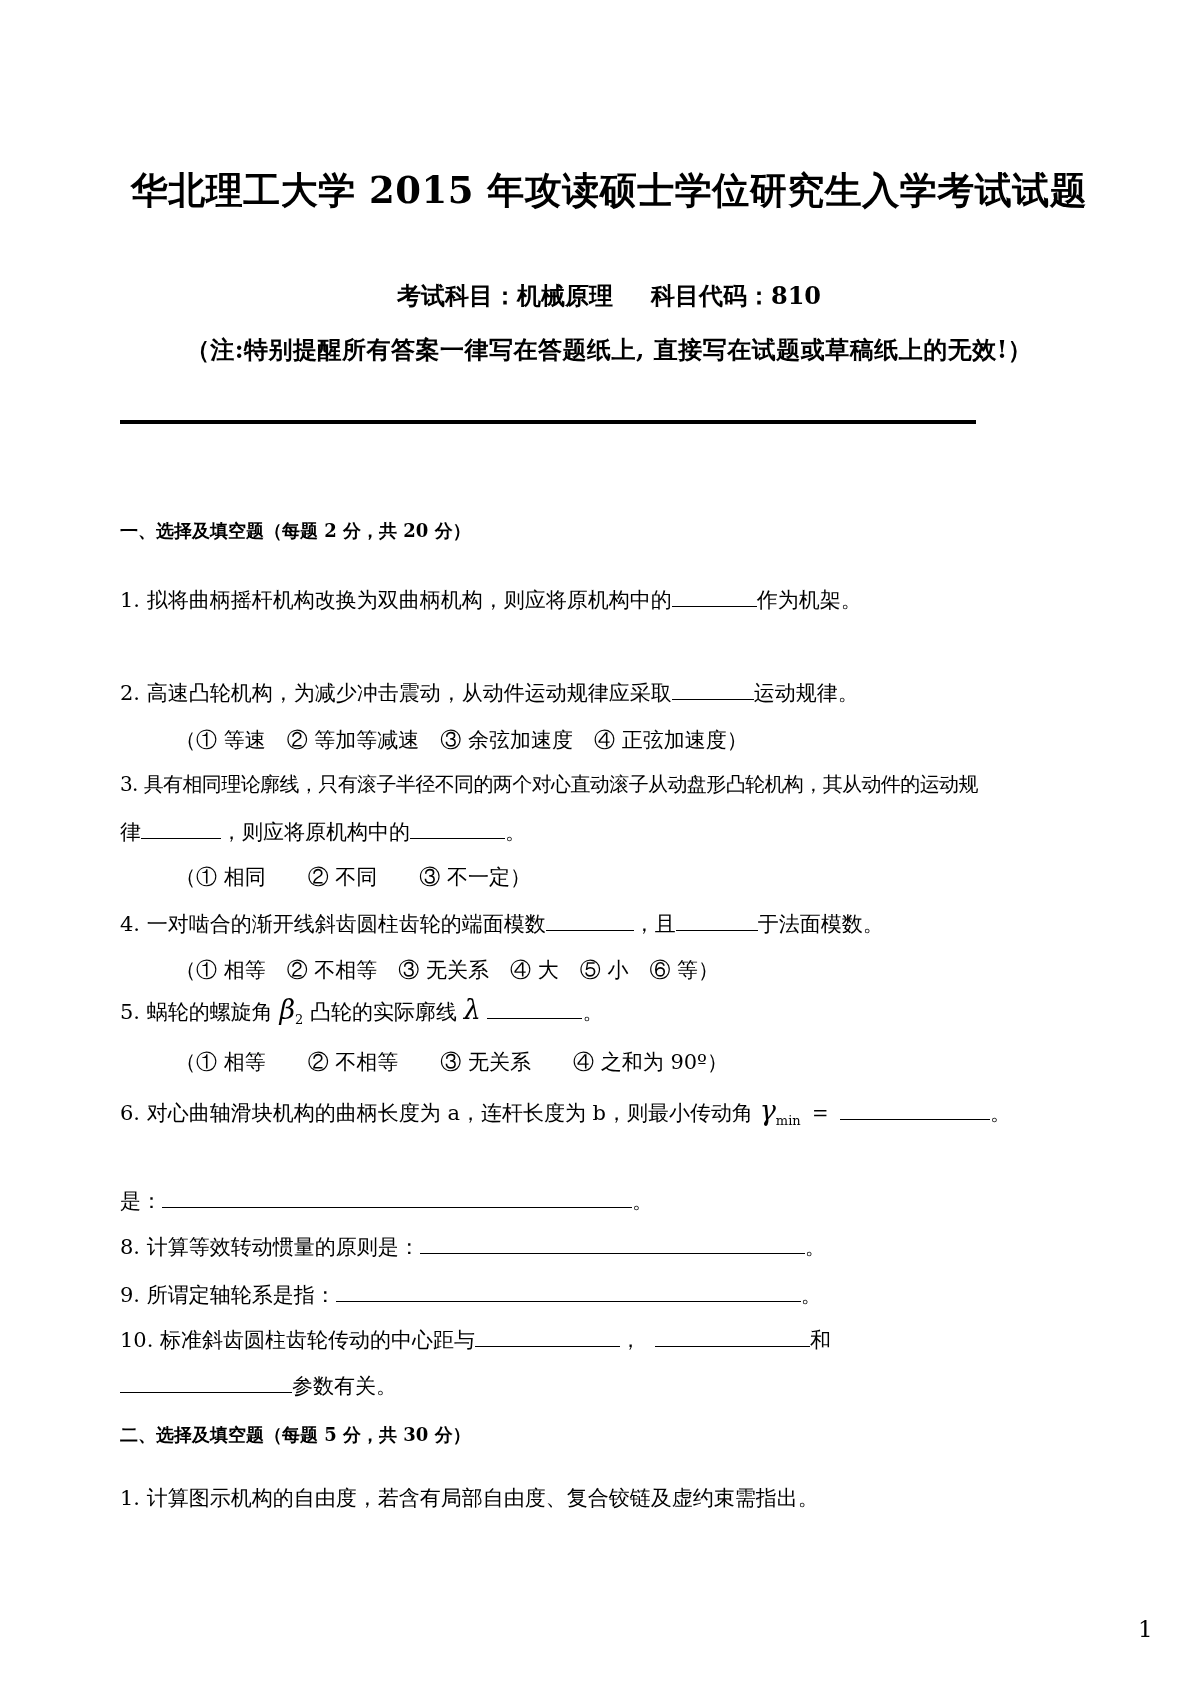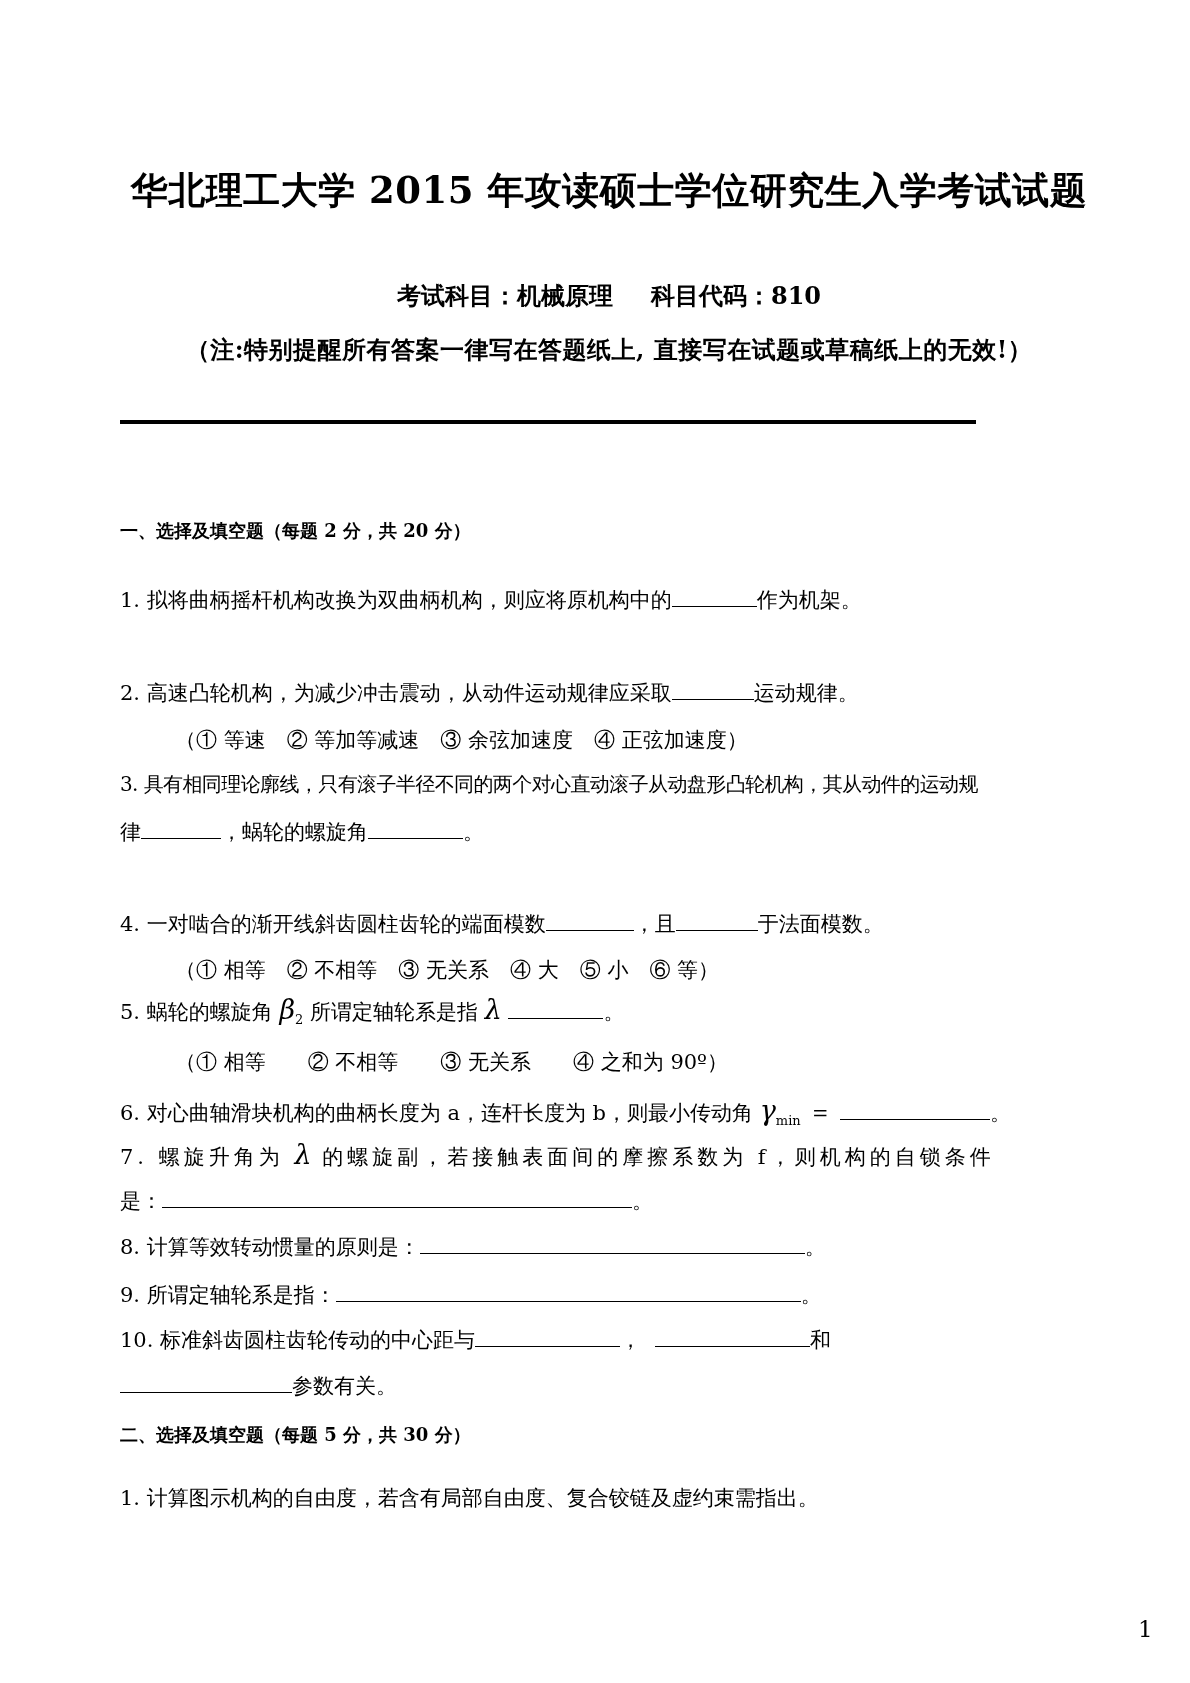--- a/index.html
+++ b/index.html
@@ -50,31 +50,31 @@
   <div class="rule"></div>
 
   <div class="h1" style="top:519px">一、选择及填空题（每题 2 分，共 20 分）</div>
 
   <div class="line" style="top:585px"><span>1. 拟将曲柄摇杆机构改换为双曲柄机构，则应将原机构中的</span><span class="blank bq1"></span><span>作为机架。</span></div>
 
   <div class="line" style="top:678px"><span>2. 高速凸轮机构，为减少冲击震动，从动件运动规律应采取</span><span class="blank bq2"></span><span>运动规律。</span></div>
   <div class="line opt" style="top:725px">（① 等速　② 等加等减速　③ 余弦加速度　④ 正弦加速度）</div>
 
   <div class="line tight" style="top:769px">3. 具有相同理论廓线，只有滚子半径不同的两个对心直动滚子从动盘形凸轮机构，其从动件的运动规</div>
-  <div class="line" style="top:817px"><span>律</span><span class="blank bq3a"></span><span>，蜗轮的螺旋角</span><span class="blank bq3b"></span><span>。</span></div>
+  <div class="line" style="top:817px"><span>律</span><span class="blank bq3a"></span><span>，则应将原机构中的</span><span class="blank bq3b"></span><span>。</span></div>
+  <div class="line opt" style="top:862px">（① 相同　　② 不同　　③ 不一定）</div>
 
   <div class="line" style="top:909px"><span>4. 一对啮合的渐开线斜齿圆柱齿轮的端面模数</span><span class="blank bq4a"></span><span>，且</span><span class="blank bq4b"></span><span>于法面模数。</span></div>
   <div class="line opt" style="top:955px">（① 相等　② 不相等　③ 无关系　④ 大　⑤ 小　⑥ 等）</div>
 
-  <div class="line" style="top:995px"><span>5. 蜗轮的螺旋角 </span><span class="mv">β</span><sub>2</sub><span> 所谓定轴轮系是指 </span><span class="mv">λ</span> <span class="blank bq5"></span><span>。</span></div>
+  <div class="line" style="top:995px"><span>5. 蜗轮的螺旋角 </span><span class="mv">β</span><sub>2</sub><span> 凸轮的实际廓线 </span><span class="mv">λ</span> <span class="blank bq5"></span><span>。</span></div>
   <div class="line opt" style="top:1047px">（① 相等　　② 不相等　　③ 无关系　　④ 之和为 90º）</div>
 
   <div class="line" style="top:1096px"><span>6. 对心曲轴滑块机构的曲柄长度为 a，连杆长度为 b，则最小传动角 </span><span class="mv">γ</span><sub>min</sub><span class="mveq"> ＝ </span><span class="blank bq6"></span><span>。</span></div>
 
-  <div class="line spread" style="top:1140px"><span>7. 螺旋升角为 </span><span class="mv">λ</span><span> 的螺旋副，若接触表面间的摩擦系数为 f，则机构的自锁条件</span></div>
   <div class="line" style="top:1186px"><span>是：</span><span class="blank bq7"></span><span>。</span></div>
 
   <div class="line" style="top:1232px"><span>8. 计算等效转动惯量的原则是：</span><span class="blank bq8"></span><span>。</span></div>
 
   <div class="line" style="top:1280px"><span>9. 所谓定轴轮系是指：</span><span class="blank bq9"></span><span>。</span></div>
 
   <div class="line" style="top:1325px"><span>10. 标准斜齿圆柱齿轮传动的中心距与</span><span class="blank bq10a"></span><span>，</span><span class="blank bq10b"></span><span>和</span></div>
   <div class="line" style="top:1371px"><span class="blank bq10c"></span><span>参数有关。</span></div>
 
   <div class="h1" style="top:1423px">二、选择及填空题（每题 5 分，共 30 分）</div>

